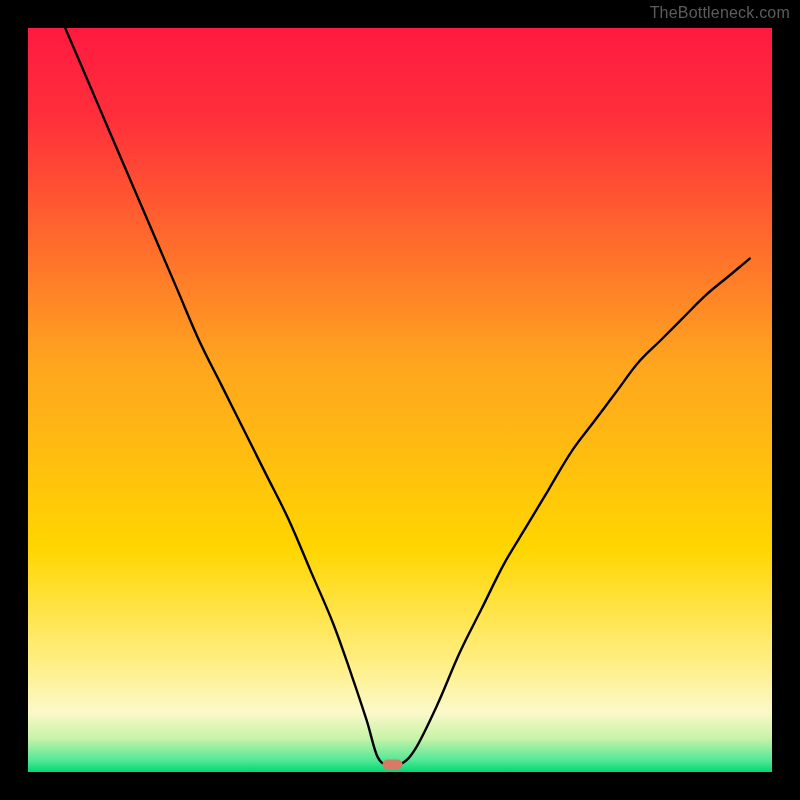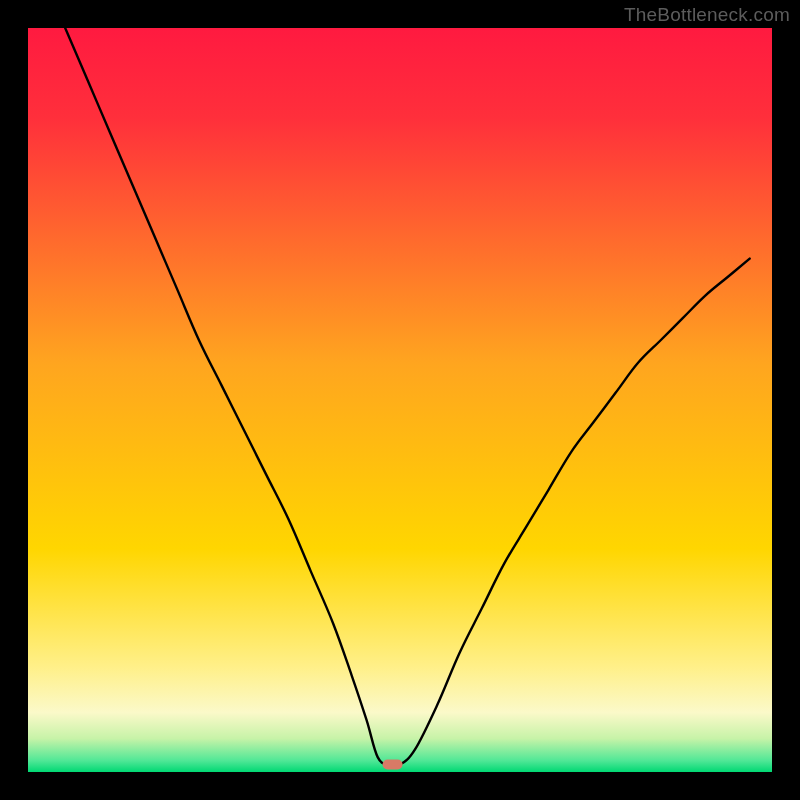--- a/index.html
+++ b/index.html
@@ -15,21 +15,21 @@
     position: relative;
     width: 800px;
     height: 800px;
     background: #000;
   }
   .attribution {
     position: absolute;
     top: 4px;
     right: 10px;
     color: #5c5c5c;
-    font-size: 19px;
+    font-size: 16px;
     font-weight: 500;
     letter-spacing: 0.2px;
     z-index: 10;
   }
   svg.plot {
     position: absolute;
     left: 28px;
     top: 28px;
     width: 744px;
     height: 744px;

